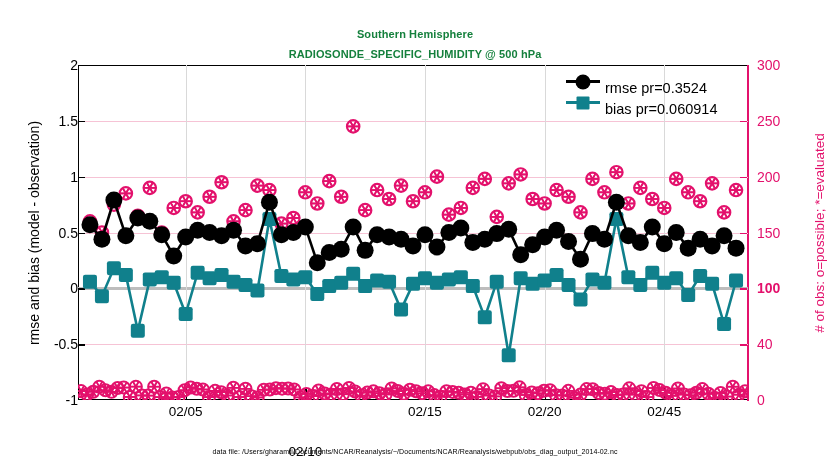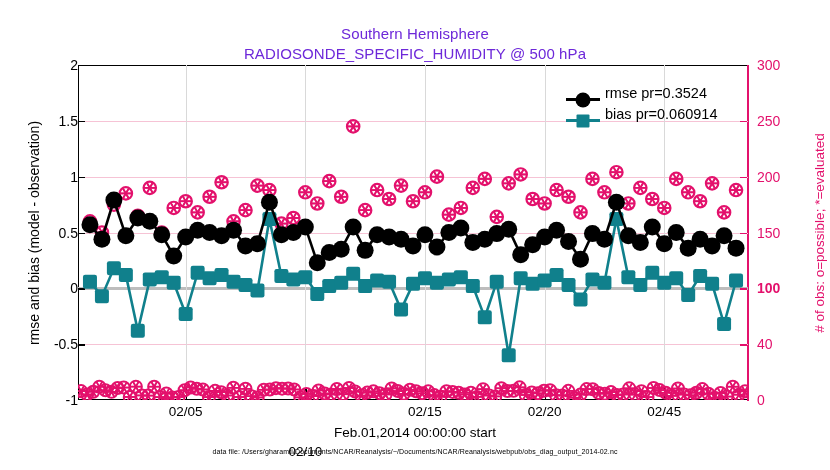--- a/index.html
+++ b/index.html
@@ -2,21 +2,21 @@
 <html><head>
 <meta charset="utf-8">
 <style>
   html,body{margin:0;padding:0;background:#ffffff;}
   body{width:830px;height:470px;overflow:hidden;
        font-family:"Liberation Sans","DejaVu Sans",sans-serif;
        -webkit-font-smoothing:antialiased;}
   #root{position:relative;width:830px;height:470px;}
 
   .title-block{position:absolute;left:0;top:24px;width:830px;text-align:center;}
-  .title-line{font-size:15px;font-weight:normal;color:#6d28d9;line-height:20px;letter-spacing:.1px;}
+  .title-line{font-size:11px;font-weight:bold;color:#15803d;line-height:20px;letter-spacing:.1px;}
 
   .plot-frame{position:absolute;left:78px;top:65px;width:670px;height:335px;
               border:1.4px solid #000;box-sizing:border-box;background:#fff;}
   .right-spine-overlay{position:absolute;left:747px;top:65px;width:1.6px;height:336px;background:#e3116c;}
 
   .gridline{position:absolute;left:0;width:670px;height:1px;background:#f6c3d5;}
   .zeroline{position:absolute;left:0;width:670px;height:3px;background:#bdbdbd;}
   .vgrid{position:absolute;top:0;width:1px;height:335px;background:#d9d9d9;}
 
   .ytick-l{position:absolute;right:752px;text-align:right;font-size:14px;color:#000;
@@ -33,21 +33,21 @@
                transform-origin:0 0;transform:rotate(-90deg);}
   .ylabel-right{position:absolute;font-size:13.5px;color:#e3116c;white-space:nowrap;
                 transform-origin:0 0;transform:rotate(-90deg);}
 
   .xlabel{position:absolute;left:0;top:425px;width:830px;text-align:center;
           font-size:13.5px;color:#000;}
   .caption{position:absolute;left:0;top:448px;width:830px;text-align:center;
            font-size:7px;color:#000;letter-spacing:.1px;}
 
   .legend{position:absolute;left:566px;top:80px;}
-  .legend-row{display:flex;align-items:flex-end;height:21px;}
+  .legend-row{display:flex;align-items:flex-start;height:21px;}
   .legend-line{width:34px;height:3px;position:relative;}
   .legend-line.rmse{background:#000;}
   .legend-line.bias{background:#10808c;}
   .legend-mark{position:absolute;left:50%;top:50%;transform:translate(-50%,-50%);}
   .legend-mark.circ{width:15px;height:15px;border-radius:50%;background:#000;}
   .legend-mark.sq{width:13px;height:13px;background:#10808c;border-radius:1px;}
   .legend-text{font-size:14.5px;color:#000;margin-left:5px;white-space:nowrap;}
 
   svg.series{position:absolute;left:78px;top:65px;}
 </style>
@@ -114,21 +114,20 @@
       <div class="xtick-mark" style="left: 424.964px;"></div>
       <div class="xtick" style="left: 544.607px;">02/20</div>
       <div class="xtick-mark" style="left: 544.607px;"></div>
       <div class="xtick" style="left: 664.25px;">02/45</div>
       <div class="xtick-mark" style="left: 664.25px;"></div>
     </div>
 
   <div class="ylabel-left" id="ylabel-left" style="left: 26px; top: 232.5px; transform: rotate(-90deg) translate(-50%, 0px);">rmse and bias (model - observation)</div>
   <div class="ylabel-right" id="ylabel-right" style="left: 812px; top: 232.5px; transform: rotate(-90deg) translate(-50%, 0px);"># of obs: o=possible; *=evaluated</div>
 
-  <div class="xlabel">Feb.01,2014 00:00:00 start</div>
   <div class="caption">data file: /Users/gharamti/Documents/NCAR/Reanalysis/~/Documents/NCAR/Reanalysis/webpub/obs_diag_output_2014-02.nc</div>
 
   <svg class="series" id="series-svg" width="670" height="335">
       <g>
         <circle cx="11.964285714285714" cy="156.33333333333334" r="6.2" fill="none" stroke="#e3116c" stroke-width="2.2"></circle>
         <line x1="6.364285714285714" y1="156.33333333333334" x2="17.564285714285713" y2="156.33333333333334" stroke="#e3116c" stroke-width="1.7"></line>
         <line x1="9.164285714285713" y1="151.48359107214048" x2="14.764285714285714" y2="161.1830755945262" stroke="#e3116c" stroke-width="1.7"></line>
         <line x1="14.764285714285712" y1="151.48359107214048" x2="9.164285714285715" y2="161.1830755945262" stroke="#e3116c" stroke-width="1.7"></line>
         <line x1="17.564285714285713" y1="156.33333333333334" x2="6.364285714285714" y2="156.33333333333334" stroke="#e3116c" stroke-width="1.7"></line>
         <line x1="14.764285714285716" y1="161.1830755945262" x2="9.164285714285711" y2="151.48359107214048" stroke="#e3116c" stroke-width="1.7"></line>

